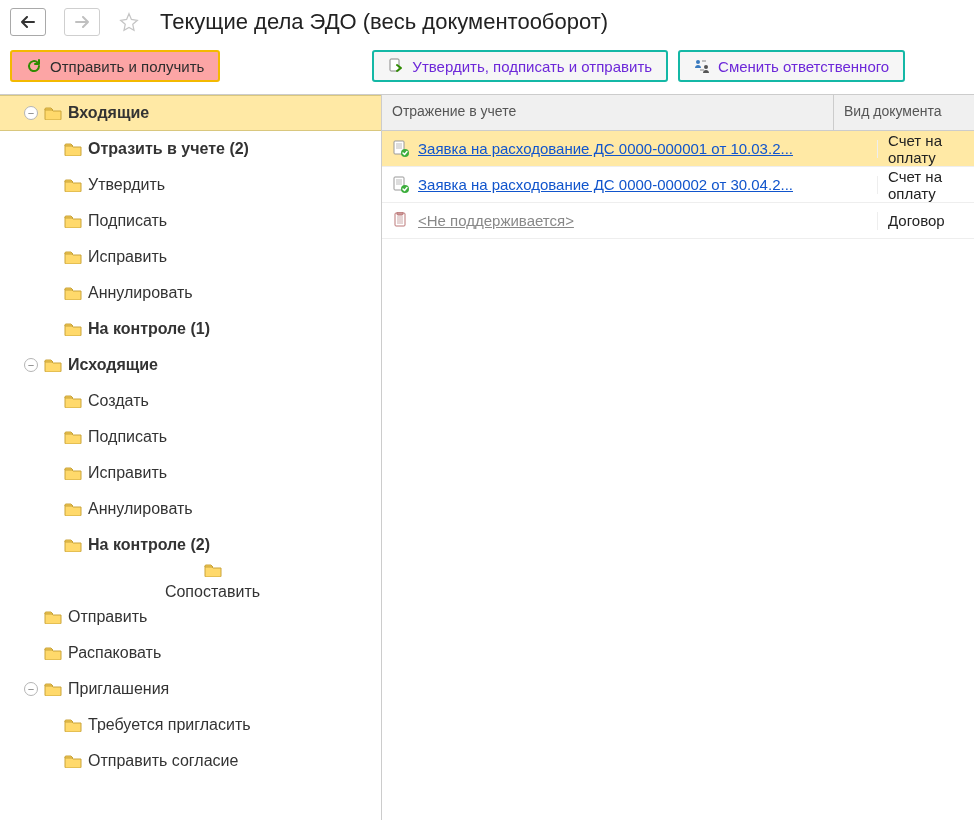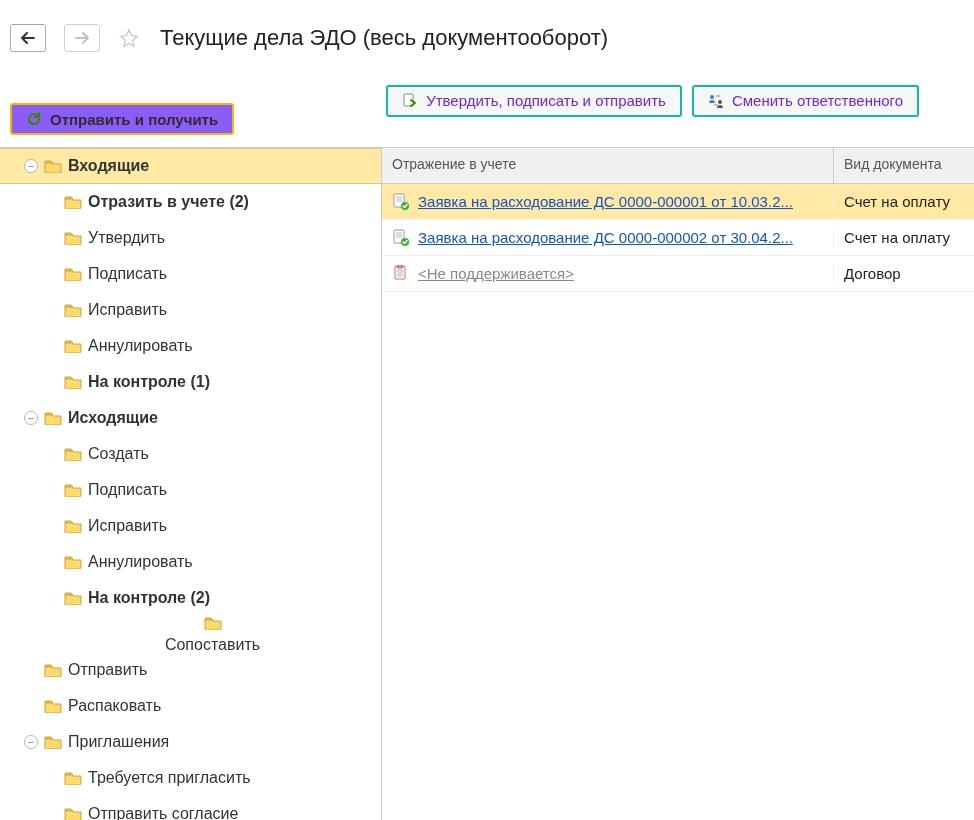--- a/index.html
+++ b/index.html
@@ -14,21 +14,20 @@
     overflow: hidden;
     display: flex;
     flex-direction: column;
   }
   .header {
     display: flex;
     align-items: center;
     height: 40px;
     padding: 4px 10px 0 10px;
     gap: 18px;
-    margin-top: 16px;
   }
   .navbtn {
     width: 36px;
     height: 28px;
     border: 1px solid #a9a9a9;
     background: #fff;
     border-radius: 3px;
     display: flex;
     align-items: center;
     justify-content: center;
@@ -60,25 +59,24 @@
     border-radius: 3px;
     display: inline-flex;
     align-items: center;
     padding: 0 14px;
     gap: 8px;
     cursor: pointer;
     font-size: 15px;
     color: #6d28d9;
   }
   .btn-yellow {
-    background: #8b5cf6;
+    background: #fca5a5;
     border: 2px solid #f3b900;
-    font-weight: 700;
+    font-weight: 400;
     color: #2d2d2d;
-    margin-top: 37px;
   }
   .spacer { flex: 0 0 132px; }
   .body {
     flex: 1;
     display: flex;
     min-height: 0;
   }
   .sidebar {
     width: 382px;
     border-right: 1px solid #ccc;
@@ -142,21 +140,21 @@
   }
   .grid-row {
     display: flex;
     height: 36px;
     align-items: center;
     border-bottom: 1px solid #eee;
     font-size: 15px;
   }
   .grid-row.selected { background: #ffe9a5; }
   .grid-row .col1 {
-    width: 452px;
+    width: 496px;
     display:flex; align-items:center;
     padding: 0 10px;
     gap: 8px;
     border-right: 1px solid #eee;
     white-space: nowrap;
     overflow: hidden;
   }
   .grid-row .col2 {
     flex:1;
     padding: 0 10px;

